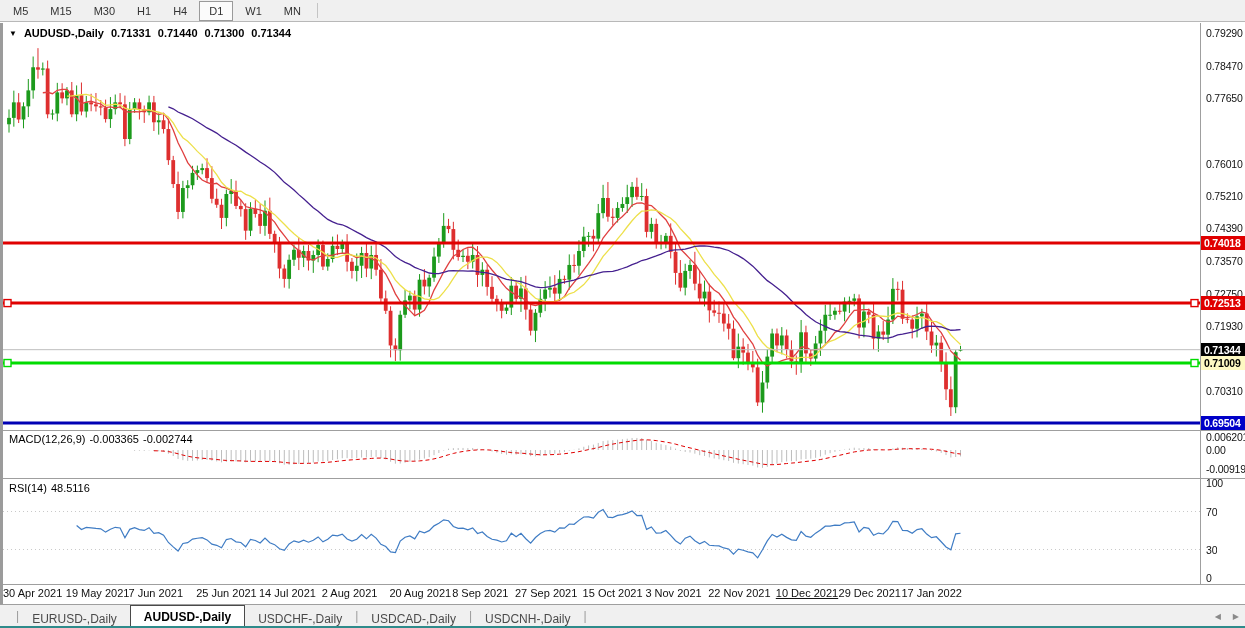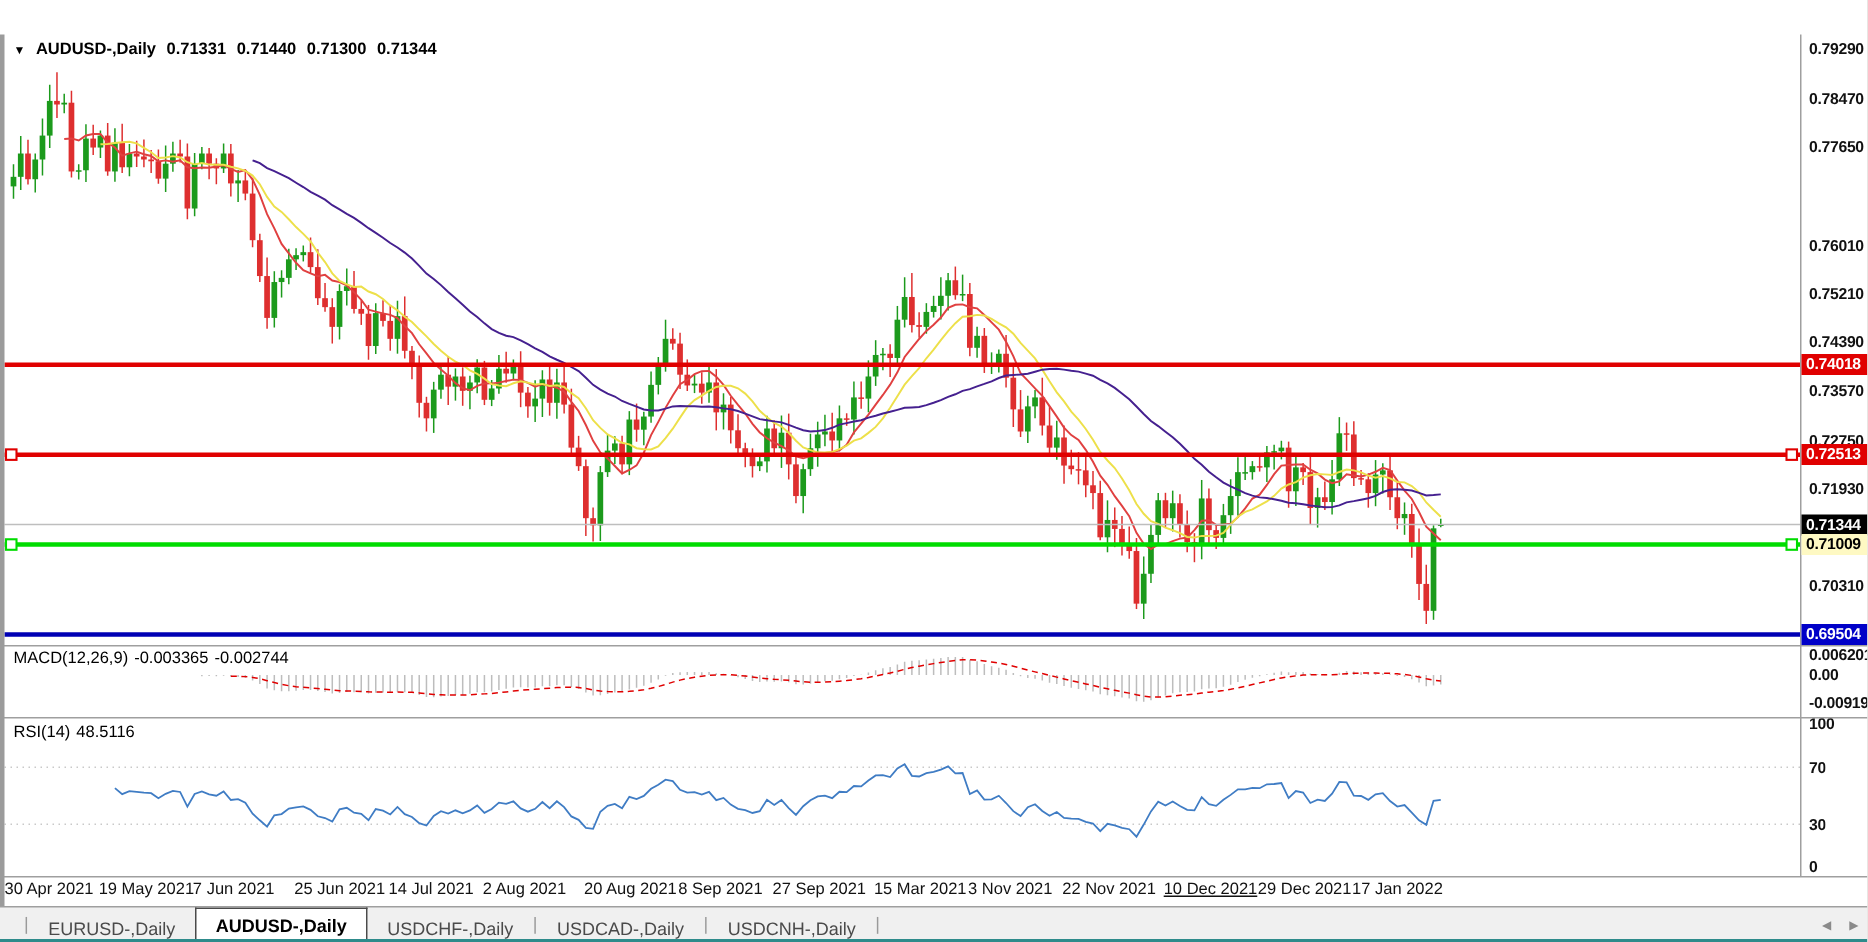--- a/index.html
+++ b/index.html
@@ -16,41 +16,52 @@
   .win-border-left{position:absolute;left:0;top:23px;width:3px;height:581px;background:#9B9B9B;z-index:5;}
   .axis-sep{position:absolute;left:1200px;top:23px;width:1px;height:561px;background:#9F9F9F;z-index:3;}
   .pane-divider{position:absolute;left:0;width:1245px;height:1px;background:#9F9F9F;z-index:3;}
   
   #canvas{position:absolute;left:0;top:0;z-index:1;}
   
   .chart-header{position:absolute;left:9px;top:27px;z-index:2;font-size:11px;font-weight:700;color:#000;
                 display:flex;gap:7px;align-items:center;}
   .chart-header .tri{font-size:8px;color:#000;}
   .ind-label{position:absolute;left:9px;z-index:2;font-size:11px;color:#000;display:flex;gap:4px;align-items:center;}
-  .ptick{position:absolute;left:1206px;z-index:2;font-size:10.5px;font-weight:700;color:#111;
+  .ptick{position:absolute;left:1206px;z-index:2;font-size:10.5px;font-weight:400;color:#111;
          transform:translateY(-50%);white-space:nowrap;max-width:39px;overflow:hidden;letter-spacing:-0.2px;}
   .pbox{position:absolute;left:1201px;width:44px;height:14px;z-index:4;font-size:10.5px;font-weight:700;
         display:flex;align-items:center;padding-left:3px;transform:translateY(-50%);box-sizing:border-box;
         letter-spacing:-0.2px;overflow:hidden;}
   .dlabel{position:absolute;top:587px;z-index:2;font-size:11px;color:#111;white-space:nowrap;}
   
   .tabbar{position:absolute;left:0;top:604px;width:1245px;height:24px;background:#F0F0F0;
           border-top:1px solid #9F9F9F;display:flex;align-items:flex-end;padding-left:16px;z-index:6;box-sizing:border-box;}
   .tab{height:19px;padding:0 13px;font-size:12px;color:#4a4a4a;display:flex;align-items:center;cursor:default;}
   .tab.active{background:#FFFFFF;border:1px solid #4a4a4a;border-bottom:1px solid #fff;color:#000;
               font-weight:700;height:21px;}
   .tab-sep{color:#9a9a9a;font-size:12px;align-self:center;margin-bottom:2px;}
   .scroll-arrows{position:absolute;right:6px;top:612px;z-index:7;color:#8a8a8a;font-size:8px;display:flex;gap:12px;}
   .bottom-strip{position:absolute;left:0;bottom:0;width:1245px;height:2px;z-index:8;}
 </style>
 </head>
 <body>
 
 <div id="app">
 
+  <div class="toolbar" id="tf-toolbar">
+      <div class="tf-btn">M5</div>
+      <div class="tf-btn">M15</div>
+      <div class="tf-btn">M30</div>
+      <div class="tf-btn">H1</div>
+      <div class="tf-btn">H4</div>
+      <div class="tf-btn active">D1</div>
+      <div class="tf-btn">W1</div>
+      <div class="tf-btn">MN</div>
+      <div class="tb-sep"></div>
+    </div>
 
   <svg id="canvas" width="1245" height="628">
       <defs>
         <clipPath id="cm">
           <rect x="3" y="24" width="1197" height="406"></rect>
         </clipPath>
         <clipPath id="cmacd">
           <rect x="3" y="431" width="1197" height="47"></rect>
         </clipPath>
         <clipPath id="crsi">
@@ -706,21 +717,21 @@
   <div id="date-labels">
       <div class="dlabel" style="left: 3px;">30 Apr 2021</div>
       <div class="dlabel" style="left: 65.79px;">19 May 2021</div>
       <div class="dlabel" style="left: 128.58px;">7 Jun 2021</div>
       <div class="dlabel" style="left: 196.2px;">25 Jun 2021</div>
       <div class="dlabel" style="left: 258.99px;">14 Jul 2021</div>
       <div class="dlabel" style="left: 321.78px;">2 Aug 2021</div>
       <div class="dlabel" style="left: 389.4px;">20 Aug 2021</div>
       <div class="dlabel" style="left: 452.19px;">8 Sep 2021</div>
       <div class="dlabel" style="left: 514.98px;">27 Sep 2021</div>
-      <div class="dlabel" style="left: 582.6px;">15 Mar 2021</div>
+      <div class="dlabel" style="left: 582.6px;">15 Oct 2021</div>
       <div class="dlabel" style="left: 645.39px;">3 Nov 2021</div>
       <div class="dlabel" style="left: 708.18px;">22 Nov 2021</div>
       <div class="dlabel" style="left: 775.8px; text-decoration: underline;">10 Dec 2021</div>
       <div class="dlabel" style="left: 838.59px;">29 Dec 2021</div>
       <div class="dlabel" style="left: 901.38px;">17 Jan 2022</div>
     </div>
 
   <div class="tabbar" id="tabbar">
       <span class="tab-sep">|</span>
       <div class="tab">EURUSD-,Daily</div>

